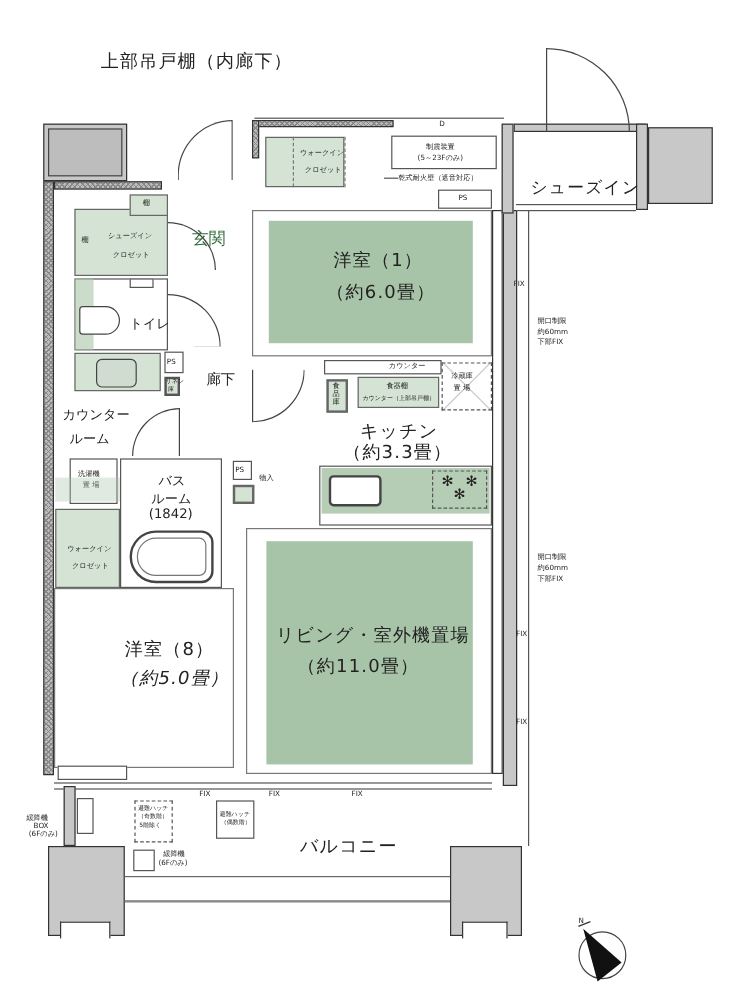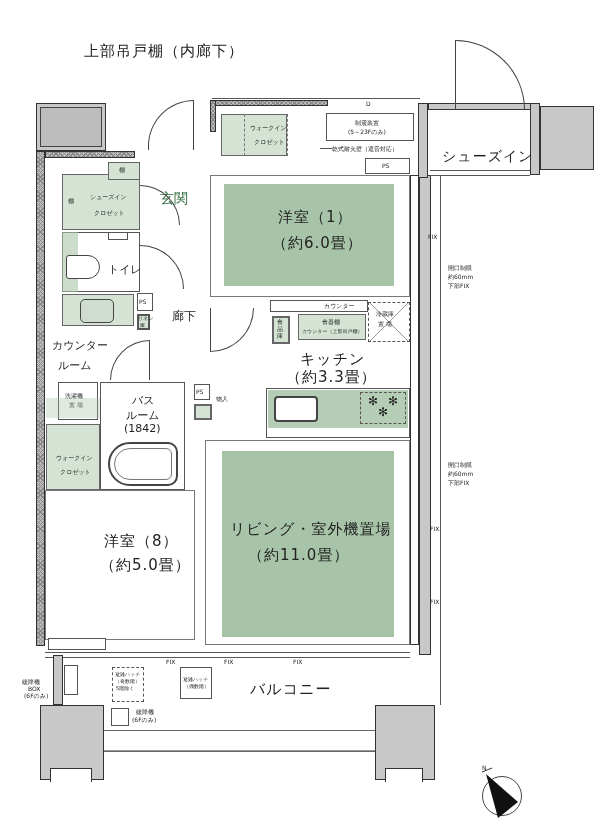--- a/index.html
+++ b/index.html
@@ -100,21 +100,21 @@
 <div class="label xs" style="left:196px;top:388px;">PS</div>
 <div class="lgreen" style="left:194px;top:404px;width:18px;height:16px;border:2px solid #666;"></div>
 <div class="label xs" style="left:216px;top:395px;">物入</div>
 
 <div class="lgreen" style="left:46px;top:424px;width:54px;height:66px;"></div>
 <div class="label xs" style="left:56px;top:454px;">ウォークイン</div>
 <div class="label xs" style="left:60px;top:468px;">クロゼット</div>
 
 <div class="room" style="left:45px;top:490px;width:150px;height:150px;border-color:#777;"></div>
 <div class="label big" style="left:104px;top:532px;">洋室（8）</div>
-<div class="label big" style="left:100px;top:556px;">（約5.0畳）</div>
+<div class="label big" style="left:100px;top:556px;font-style:italic;">（約5.0畳）</div>
 <div class="box" style="left:48px;top:638px;width:58px;height:12px;"></div>
 
 <div class="lgreen" style="left:221px;top:114px;width:66px;height:42px;"></div>
 <div class="vdash" style="left:244px;top:114px;height:42px;"></div>
 <div class="vdash" style="left:287px;top:114px;height:42px;"></div>
 <div class="label xs" style="left:250px;top:124px;">ウォークイン</div>
 <div class="label xs" style="left:254px;top:138px;">クロゼット</div>
 <div class="label xs" style="left:366px;top:100px;">D</div>
 <div class="box" style="left:326px;top:113px;width:88px;height:28px;"></div>
 <div class="label xs" style="left:355px;top:119px;">制震装置</div>
@@ -162,21 +162,21 @@
 <div class="label xs" style="left:430px;top:525px;">FIX</div>
 <div class="label xs" style="left:430px;top:598px;">FIX</div>
 <div class="label xs" style="left:448px;top:461px;text-align:left;">開口制限</div>
 <div class="label xs" style="left:448px;top:470px;text-align:left;">約60mm</div>
 <div class="label xs" style="left:448px;top:479px;text-align:left;">下部FIX</div>
 
 <div class="abs" style="left:45px;top:652px;width:365px;height:4px;border-top:1px solid #555;border-bottom:1px solid #555;"></div>
 <div class="label xs" style="left:166px;top:658px;">FIX</div>
 <div class="label xs" style="left:224px;top:658px;">FIX</div>
 <div class="label xs" style="left:293px;top:658px;">FIX</div>
-<div class="label big" style="left:250px;top:680px;text-align:center;">バルコニー</div>
+<div class="label big" style="left:250px;top:696px;text-align:center;">バルコニー</div>
 
 <div class="wall" style="left:53px;top:655px;width:10px;height:50px;"></div>
 <div class="box" style="left:64px;top:665px;width:14px;height:30px;"></div>
 <div class="label xs" style="left:22px;top:678px;">緩降機</div>
 <div class="label xs" style="left:28px;top:685px;">BOX</div>
 <div class="label xs" style="left:24px;top:692px;">(6Fのみ)</div>
 <div class="dbox" style="left:112px;top:667px;width:32px;height:35px;"></div>
 <div class="label" style="left:115px;top:671px;font-size:5px;line-height:7px;">避難ハッチ</div>
 <div class="label" style="left:115px;top:678px;font-size:5px;line-height:7px;">（奇数階）</div>
 <div class="label" style="left:116px;top:685px;font-size:5px;line-height:7px;">5階除く</div>

